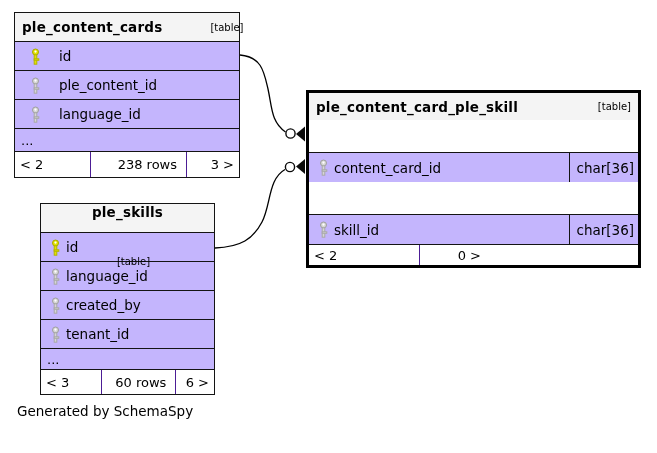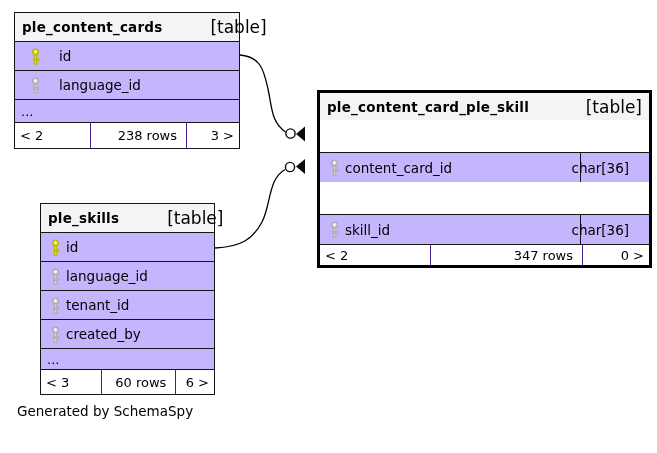--- a/index.html
+++ b/index.html
@@ -7,27 +7,27 @@
     position:relative;width:657px;height:453px;overflow:hidden;
     font-family:"DejaVu Sans","Liberation Sans",sans-serif;color:#000;
   }
   #edges{position:absolute;left:0;top:0;width:657px;height:453px;}
 
   .db-table{position:absolute;background:#fff;border:1px solid #141414;box-sizing:border-box;}
   .db-table.emph{border-width:3px;border-color:#000;}
 
   .thead{display:flex;justify-content:space-between;align-items:center;background:#f4f4f4;padding:0 7px;box-sizing:border-box;gap:36px;}
   .tname{font-weight:bold;font-size:13.5px;letter-spacing:.2px;}
-  .ttype{font-size:17px;padding-left:12px;}
+  .ttype{font-size:10px;padding-left:12px;}
 
   .trow{display:flex;align-items:center;border-top:1px solid #141414;background:#c4b5fd;box-sizing:border-box;}
   .key-icon{display:inline-flex;flex:0 0 auto;}
   .cname{font-size:13.5px;white-space:nowrap;}
   .ctype{font-size:13.5px;margin-left:auto;align-self:stretch;display:flex;align-items:center;
-         justify-content:flex-end;border-left:1px solid #141414;box-sizing:border-box;padding-right:20px;}
+         justify-content:flex-end;border-left:1px solid #141414;box-sizing:border-box;padding-right:4px;}
   .ellipsis-row{font-size:13px;padding-left:6px;}
 
   .tfoot{display:flex;border-top:1px solid #141414;align-items:stretch;}
   .fc{font-size:13px;display:flex;align-items:center;box-sizing:border-box;}
   .fc + .fc{border-left:1px solid #4c1d95;}
   .fc.fleft{justify-content:flex-start;padding-left:5px;}
   .fc.fmid{justify-content:flex-end;padding-right:9px;}
   .fc.fright{justify-content:flex-end;padding-right:5px;}
 
   
@@ -36,34 +36,34 @@
   .t0 .trow{height:29px;}
   .t0 .row-ellipsis{height:23px;}
   .t0 .key-icon{margin-left:16px;}
   .t0 .cname{margin-left:19px;}
   .t0 .tfoot{height:25px;}
   .t0 .fc.fleft{width:75px;}
   .t0 .fc.fmid{width:96px;}
   .t0 .fc.fright{width:53px;}
 
   
-  .t1{left:317px;top:90px;width:335px;}
+  .t1{left:306px;top:90px;width:335px;}
   .t1 .thead{height:27px;}
   .t1 .trow{height:30px;margin-top:32px;}
   .t1 .key-icon{margin-left:10px;}
   .t1 .cname{margin-left:6px;}
   .t1 .ctype{width:69px;}
   .t1 .tfoot{height:20px;}
   .t1 .fc.fleft{width:110px;}
   .t1 .fc.fmid{width:152px;}
   .t1 .fc.fright{width:67px;}
 
   
   .t2{left:40px;top:203px;width:175px;}
-  .t2 .thead{height:28px;}
+  .t2 .thead{height:28px;flex-direction:column;}
   .t2 .trow{height:29px;}
   .t2 .row-ellipsis{height:21px;}
   .t2 .key-icon{margin-left:10px;}
   .t2 .cname{margin-left:6px;}
   .t2 .tfoot{height:24px;}
   .t2 .fc.fleft{width:53px;}
   .t2 .fc.fmid{width:79px;margin-left:10px;}
   .t2 .fc.fright{width:41px;}
 
   .pk .khead{fill:#e3e300;stroke:#a8a800;}
@@ -103,20 +103,31 @@
   </div>
   <div class="trow">
     <span class="key-icon fk">
       <svg width="9" height="17" viewBox="0 0 9 17">
           <circle class="khead" cx="4.5" cy="4" r="3"></circle>
           <rect class="kstem" x="3.2" y="6.8" width="2.6" height="9.4"></rect>
           <rect class="kstem" x="3.2" y="10.8" width="4.6" height="1.5"></rect>
           <circle cx="4.5" cy="3.6" r="1.1" fill="#fff"></circle>
         </svg>
     </span>
+    <span class="cname">ple_content_id</span>
+  </div>
+  <div class="trow">
+    <span class="key-icon fk">
+      <svg width="9" height="17" viewBox="0 0 9 17">
+          <circle class="khead" cx="4.5" cy="4" r="3"></circle>
+          <rect class="kstem" x="3.2" y="6.8" width="2.6" height="9.4"></rect>
+          <rect class="kstem" x="3.2" y="10.8" width="4.6" height="1.5"></rect>
+          <circle cx="4.5" cy="3.6" r="1.1" fill="#fff"></circle>
+        </svg>
+    </span>
     <span class="cname">language_id</span>
   </div>
   <div class="trow row-ellipsis">
     <span class="ellipsis-row">...</span>
   </div>
   <div class="tfoot">
     <span class="fc fleft">&lt; 2</span>
     <span class="fc fmid">238 rows</span>
     <span class="fc fright">3 &gt;</span>
   </div>
@@ -146,21 +157,20 @@
           <rect class="kstem" x="3.2" y="6.8" width="2.6" height="9.4"></rect>
           <rect class="kstem" x="3.2" y="10.8" width="4.6" height="1.5"></rect>
           <circle cx="4.5" cy="3.6" r="1.1" fill="#fff"></circle>
         </svg>
     </span>
     <span class="cname">skill_id</span>
     <span class="ctype">char[36]</span>
   </div>
   <div class="tfoot">
     <span class="fc fleft">&lt; 2</span>
-    <span class="fc fmid">347 rows</span>
     <span class="fc fright">0 &gt;</span>
   </div>
 </div>
 
 <div class="db-table t2">
   <div class="thead" style="border-top:none;">
     <span class="tname">ple_skills</span>
     <span class="ttype">[table]</span>
   </div>
   <div class="trow">
@@ -187,32 +197,32 @@
   </div>
   <div class="trow">
     <span class="key-icon fk">
       <svg width="9" height="17" viewBox="0 0 9 17">
           <circle class="khead" cx="4.5" cy="4" r="3"></circle>
           <rect class="kstem" x="3.2" y="6.8" width="2.6" height="9.4"></rect>
           <rect class="kstem" x="3.2" y="10.8" width="4.6" height="1.5"></rect>
           <circle cx="4.5" cy="3.6" r="1.1" fill="#fff"></circle>
         </svg>
     </span>
+    <span class="cname">created_by</span>
+  </div>
+  <div class="trow">
+    <span class="key-icon fk">
+      <svg width="9" height="17" viewBox="0 0 9 17">
+          <circle class="khead" cx="4.5" cy="4" r="3"></circle>
+          <rect class="kstem" x="3.2" y="6.8" width="2.6" height="9.4"></rect>
+          <rect class="kstem" x="3.2" y="10.8" width="4.6" height="1.5"></rect>
+          <circle cx="4.5" cy="3.6" r="1.1" fill="#fff"></circle>
+        </svg>
+    </span>
     <span class="cname">tenant_id</span>
-  </div>
-  <div class="trow">
-    <span class="key-icon fk">
-      <svg width="9" height="17" viewBox="0 0 9 17">
-          <circle class="khead" cx="4.5" cy="4" r="3"></circle>
-          <rect class="kstem" x="3.2" y="6.8" width="2.6" height="9.4"></rect>
-          <rect class="kstem" x="3.2" y="10.8" width="4.6" height="1.5"></rect>
-          <circle cx="4.5" cy="3.6" r="1.1" fill="#fff"></circle>
-        </svg>
-    </span>
-    <span class="cname">created_by</span>
   </div>
   <div class="trow row-ellipsis">
     <span class="ellipsis-row">...</span>
   </div>
   <div class="tfoot">
     <span class="fc fleft">&lt; 3</span>
     <span class="fc fmid">60 rows</span>
     <span class="fc fright">6 &gt;</span>
   </div>
 </div>

